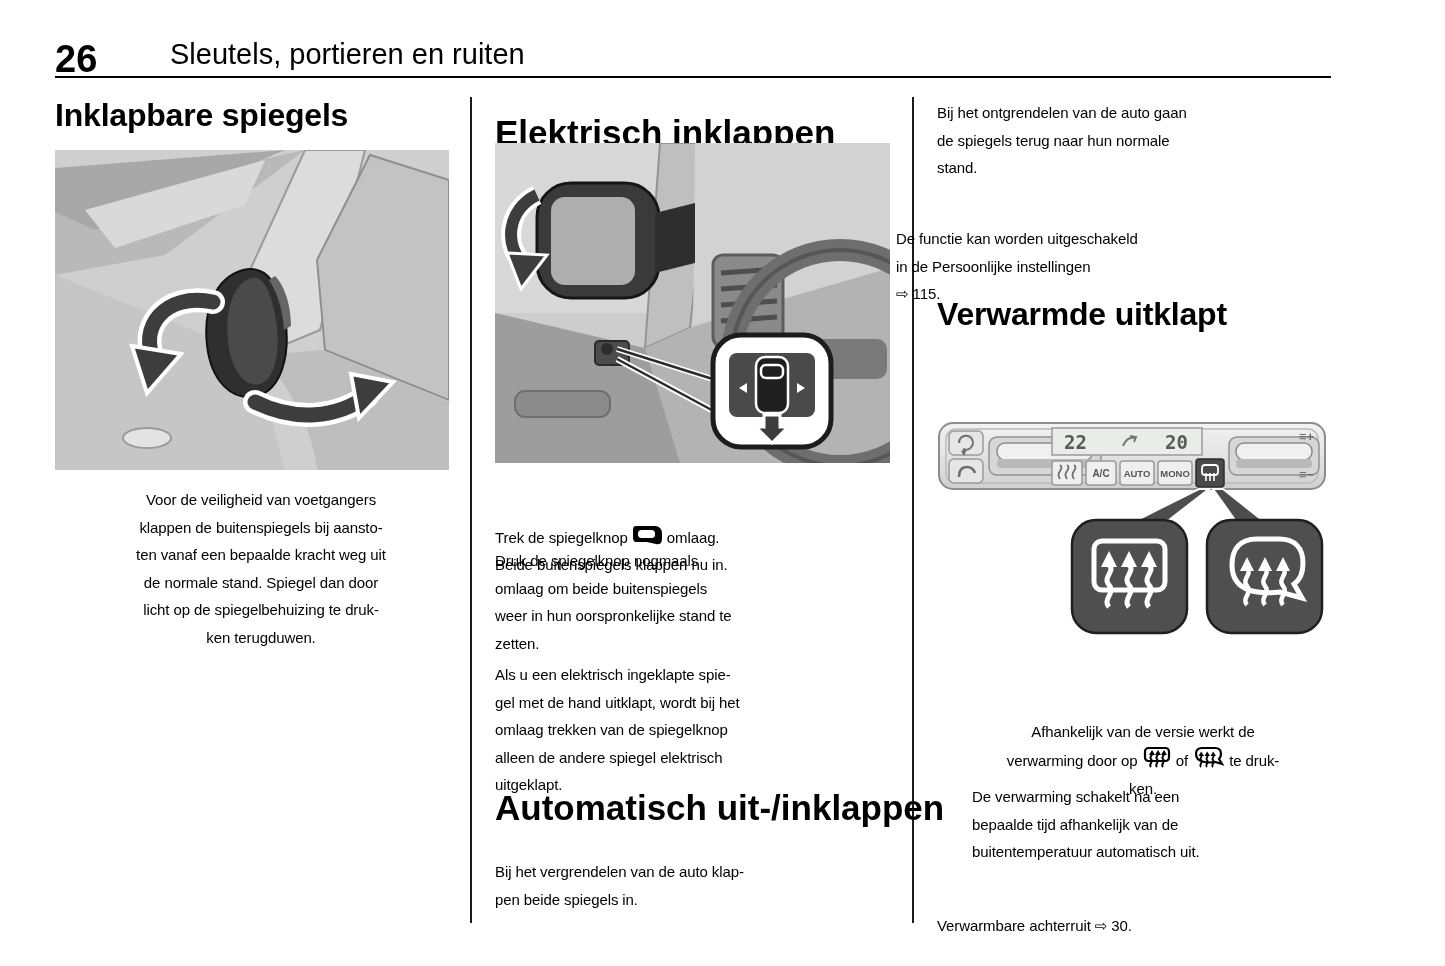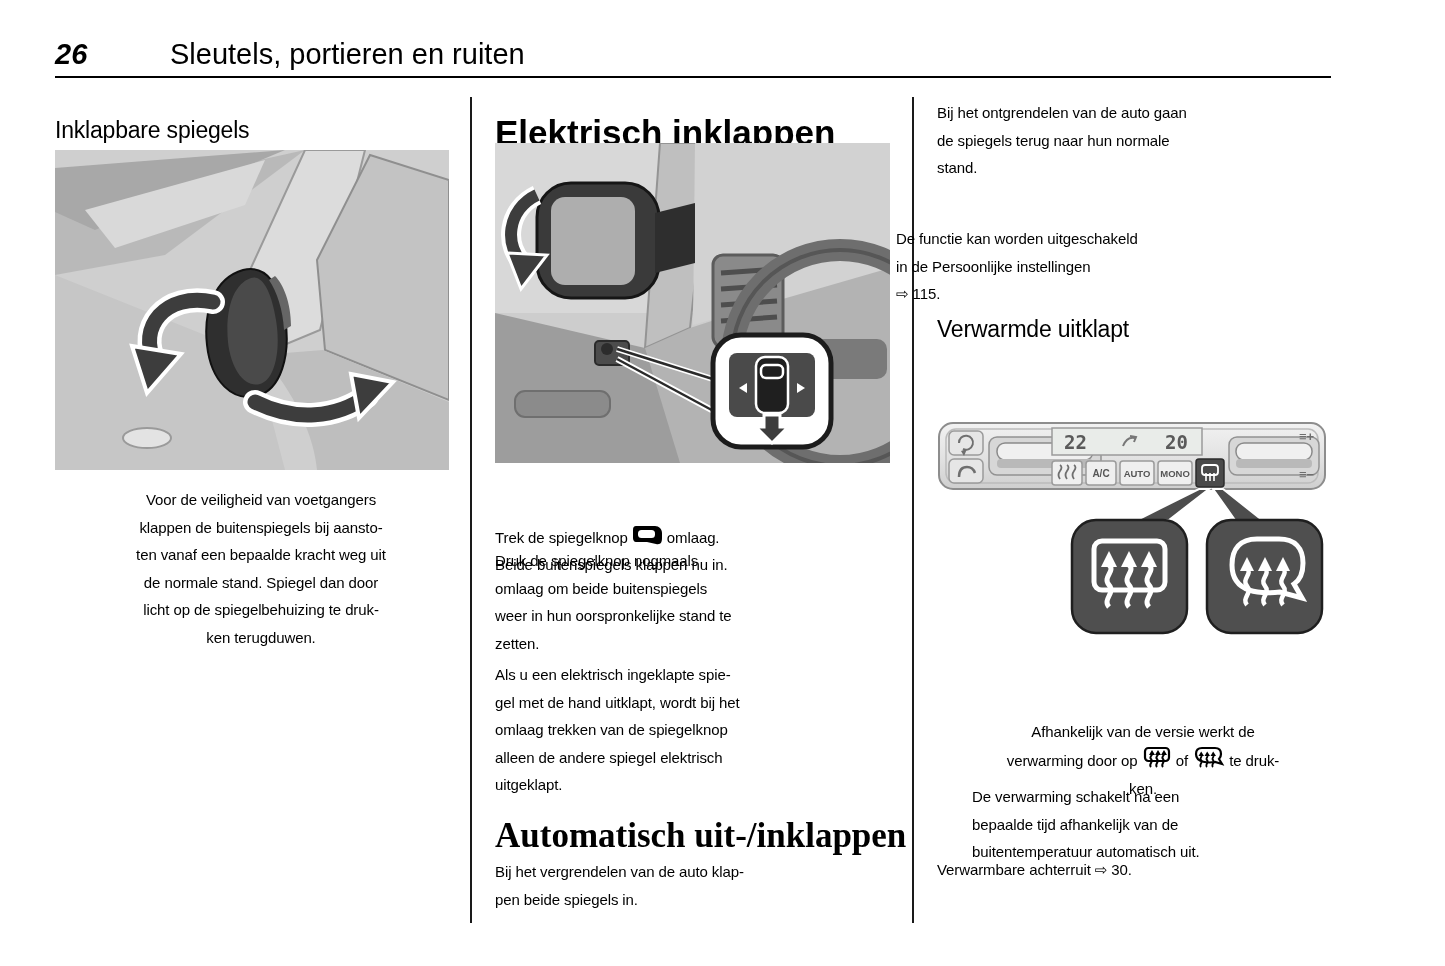--- a/index.html
+++ b/index.html
@@ -1,23 +1,23 @@
 <!DOCTYPE html>
 <html><head>
 <meta charset="utf-8">
 <style>
   html,body{margin:0;padding:0;}
   body{width:1445px;height:966px;background:#ffffff;color:#000;
        font-family:"Liberation Sans", sans-serif; position:relative; overflow:hidden;}
   .abs{position:absolute;}
-  .hdr-num{left:55px;top:38px;font-size:29px;font-weight:bold;font-style:italic;}
+  .hdr-num{left:55px;top:38px;font-size:38px;font-weight:bold;}
   .hdr-title{left:170px;top:38px;font-size:29px;font-weight:normal;}
   .hdr-rule{left:55px;top:76px;width:1276px;height:2px;background:#000;}
   .vdiv{top:97px;height:826px;width:2px;background:#1a1a1a;}
-  .h1{font-size:23px;font-weight:normal;letter-spacing:-0.2px;margin-top:20px;}
+  .h1{font-size:32px;font-weight:bold;letter-spacing:-0.2px;}
   .h2{font-size:35px;font-weight:bold;margin-top:12px;}
   .body-text{font-size:15px;line-height:27.5px;white-space:pre-line;letter-spacing:-0.1px;}
   .figure{background:linear-gradient(135deg,#d7d7d7 0%,#c9c9c9 55%,#bdbdbd 100%);}
   svg{display:block;}
   .inline-icon{display:inline-block;vertical-align:-3px;}
 </style>
 </head>
 <body>
 
 <div class="abs hdr-num">26</div>
@@ -143,21 +143,21 @@
 
 <div class="abs body-text" style="left:495px;top:547px;width:412px;">Druk de spiegelknop nogmaals
 omlaag om beide buitenspiegels
 weer in hun oorspronkelijke stand te
 zetten.</div>
 <div class="abs body-text" style="left:495px;top:661px;width:412px;">Als u een elektrisch ingeklapte spie-
 gel met de hand uitklapt, wordt bij het
 omlaag trekken van de spiegelknop
 alleen de andere spiegel elektrisch
 uitgeklapt.</div>
-<div class="abs h2" style="left:495px;top:804px;font-family:Liberation Serif, serif;">Automatisch uit-/inklappen</div>
+<div class="abs h2" style="left:495px;top:776px;">Automatisch uit-/inklappen</div>
 <div class="abs body-text" style="left:495px;top:858px;width:412px;">Bij het vergrendelen van de auto klap-
 pen beide spiegels in.</div>
 
 <div class="abs body-text" style="left:937px;top:99px;width:412px;">Bij het ontgrendelen van de auto gaan
 de spiegels terug naar hun normale
 stand.</div>
 <div class="abs body-text" style="left:896px;top:189px;width:412px;margin-top:36px;">De functie kan worden uitgeschakeld
 in de Persoonlijke instellingen
 ⇨ 115.</div>
 <div class="abs h1" style="left:937px;top:296px;">Verwarmde uitklapt</div>
@@ -263,13 +263,13 @@
       <polygon points="6.5,11 12,11 9.2,6.5" fill="#000"></polygon>
       <polygon points="12.5,11 18,11 15.2,6.5" fill="#000"></polygon>
       <polygon points="18.5,11 24,11 21.2,6.5" fill="#000"></polygon>
     </svg><span> te druk-
 ken.</span>
 </div>
 
 <div class="abs body-text" style="left:937px;top:783px;width:412px;margin-left:35px;">De verwarming schakelt na een
 bepaalde tijd afhankelijk van de
 buitentemperatuur automatisch uit.</div>
-<div class="abs body-text" style="left:937px;top:856px;width:412px;">Verwarmbare achterruit ⇨ 30.</div>
+<div class="abs body-text" style="left:937px;top:912px;width:412px;">Verwarmbare achterruit ⇨ 30.</div>
 
 </body></html>

